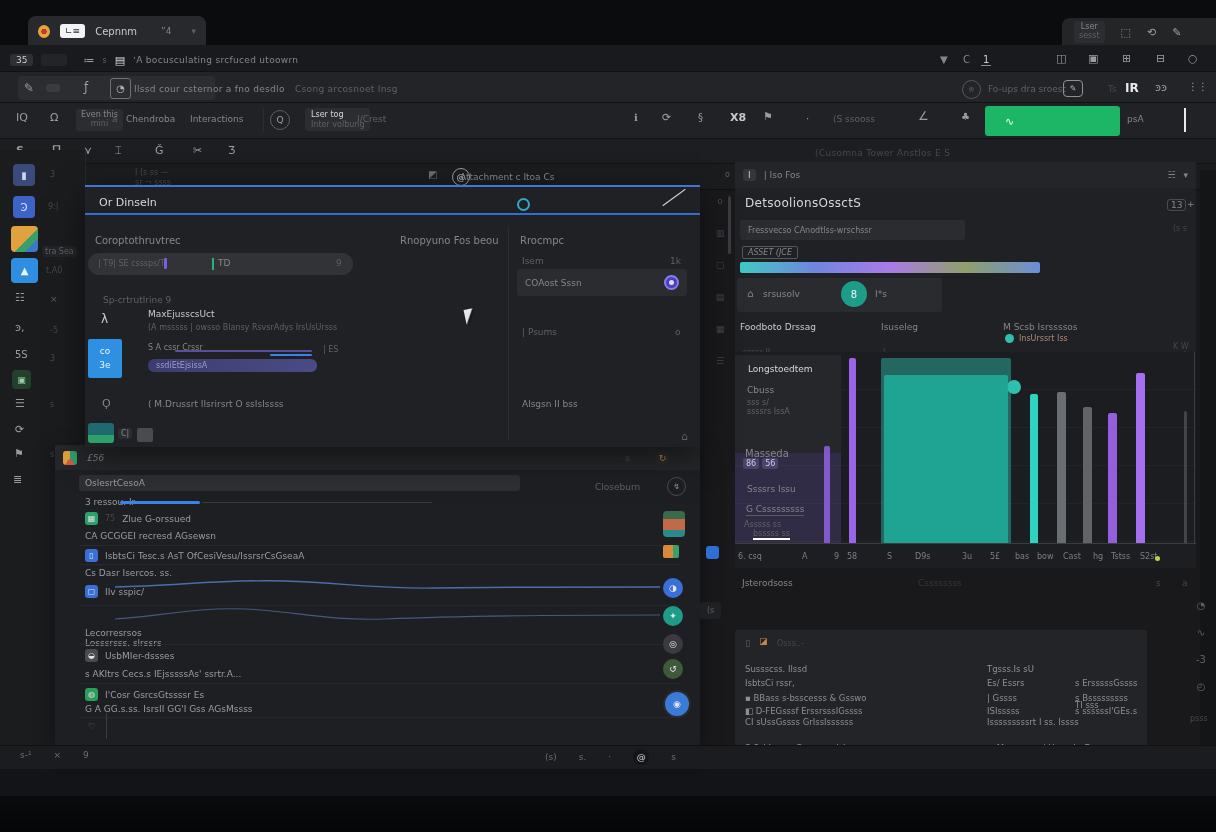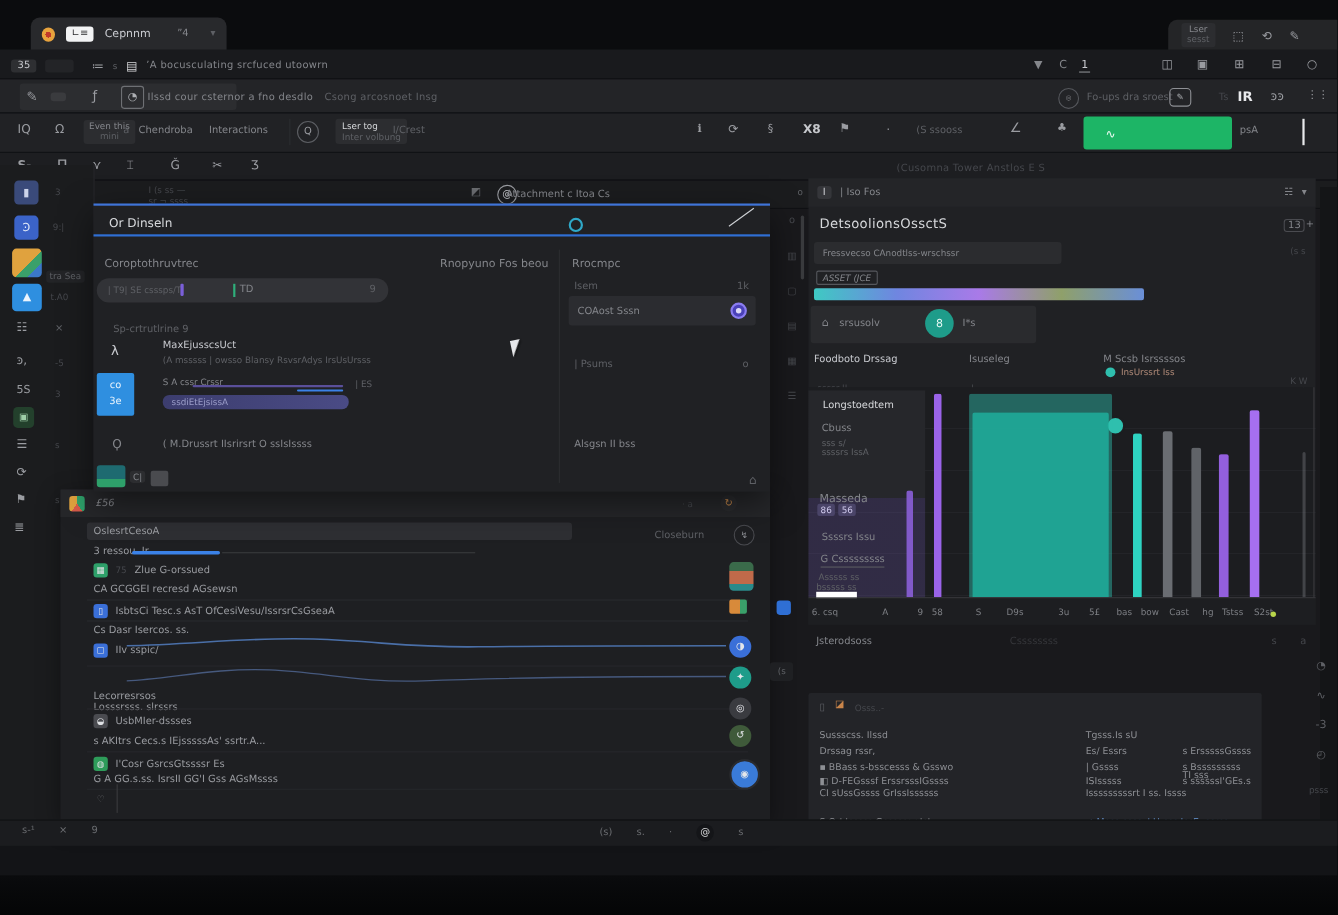--- a/index.html
+++ b/index.html
@@ -374,21 +374,21 @@
       <div class="legend-txt t8 dim2" style="left:12px;top:46px">sss s/</div>
       <div class="legend-txt t8 dim2" style="left:12px;top:55px">ssssrs IssA</div>
       <div class="legend-txt t10 dim" style="left:10px;top:96px">Masseda</div>
       <div class="legend-txt" style="left:8px;top:106px;display:flex;gap:3px">
         <span class="t8" style="background:#4a4468;color:#cfc9ec;border-radius:2px;padding:1px 3px">86</span>
         <span class="t8" style="background:#4a4468;color:#cfc9ec;border-radius:2px;padding:1px 3px">56</span>
       </div>
       <div class="legend-txt t9 dim" style="left:12px;top:132px">Ssssrs Issu</div>
       <div class="legend-txt t9 dim" style="left:11px;top:152px;border-bottom:1px solid #5a5b60;padding-bottom:1px">G Csssssssss</div>
       <div class="legend-txt t8 dim2" style="left:9px;top:168px">Asssss ss</div>
-      <div class="legend-txt t8 dim2" style="left:7px;top:177px;border-bottom:6px solid #ffffff">bsssss ss</div>
+      <div class="legend-txt t8 dim2" style="left:18px;top:177px;border-bottom:2px solid #ffffff">bsssss ss</div>
 
       <div class="abs circ" style="left:270px;top:26px;width:14px;height:14px;background:#2fbfae;border:2px solid #1c1d20"></div>
       <div class="abs" style="left:459px;top:0;width:1px;height:191px;background:#3a3b3e"></div>
     <div class="bar" style="left: 89px; width: 6px; height: 97px; background: linear-gradient(rgb(138, 95, 216), rgba(0, 0, 0, 0) 160%), rgb(138, 95, 216); opacity: 0.9;"></div>
         <div class="bar" style="left: 114px; width: 7px; height: 185px; background: linear-gradient(rgb(154, 99, 232), rgba(0, 0, 0, 0) 160%), rgb(154, 99, 232); opacity: 1;"></div>
         <div class="bar" style="left: 146px; width: 130px; height: 185px; background: linear-gradient(rgb(47, 191, 174), rgba(0, 0, 0, 0) 160%), rgb(47, 191, 174); opacity: 0.45;"></div>
         <div class="bar" style="left: 149px; width: 124px; height: 168px; background: linear-gradient(rgb(31, 174, 156), rgba(0, 0, 0, 0) 160%), rgb(31, 174, 156); opacity: 0.85;"></div>
         <div class="bar" style="left: 295px; width: 8px; height: 149px; background: linear-gradient(rgb(46, 211, 193), rgba(0, 0, 0, 0) 160%), rgb(46, 211, 193); opacity: 1;"></div>
         <div class="bar" style="left: 322px; width: 9px; height: 151px; background: linear-gradient(rgb(106, 109, 114), rgba(0, 0, 0, 0) 160%), rgb(106, 109, 114); opacity: 1;"></div>
         <div class="bar" style="left: 348px; width: 9px; height: 136px; background: linear-gradient(rgb(96, 99, 104), rgba(0, 0, 0, 0) 160%), rgb(96, 99, 104); opacity: 1;"></div>
@@ -425,21 +425,21 @@
   <div class="abs t9 dim3" style="left:1156px;top:578px;z-index:2">s</div>
   <div class="abs t9 dim3" style="left:1182px;top:578px;z-index:2">a</div>
 
   <div class="abs chip t8 dim2" style="left:700px;top:602px;padding:4px 7px;background:#1f2023;z-index:2">(s</div>
   <div class="abs" style="left:735px;top:630px;width:412px;height:128px;background:#232428;border-radius:2px;z-index:2">
     <span class="abs t9 dim2" style="left:10px;top:8px">▯</span>
     <span class="abs t9" style="left:24px;top:6px;color:#c9854a">◪</span>
     <span class="abs t8 dim3" style="left:42px;top:9px">Osss..-</span>
     <div class="abs" id="br-left" style="left:10px;top:12px;width:240px;height:116px">
         <div class="colrow dim2" style="top: 22px; left: 0px;">Sussscss. Ilssd</div>
-        <div class="colrow " style="top: 36px; left: 0px;">Drssag rssr,</div>
+        <div class="colrow " style="top: 36px; left: 0px;">IsbtsCi rssr,</div>
         <div class="colrow " style="top: 51px; left: 0px;">▪ BBass s-bsscesss &amp; Gsswo</div>
         <div class="colrow " style="top: 64px; left: 0px;">◧ D-FEGsssf ErssrsssIGssss</div>
         <div class="colrow " style="top: 75px; left: 0px;">CI sUssGssss GrIssIssssss</div>
         <div class="colrow em" style="top: 101px; left: 0px;">S OrI Isssss Gsssssgr IsI __</div>
         <div class="colrow " style="top: 113px; left: 0px;">DBssss s' GsurGslsssrs</div>
       </div>
     <div class="abs" id="br-right" style="left:252px;top:12px;width:158px;height:116px">
         <div class="colrow" style="top: 22px; left: 0px; width: 158px;"><span>Tgsss.Is sU</span><span style="position: absolute; left: 88px; top: 0px; margin-top: 36px;">TI sss</span></div>
         <div class="colrow" style="top: 36px; left: 0px; width: 158px;"><span>Es/ Essrs</span><span style="position: absolute; left: 88px; top: 0px;">s ErsssssGssss</span></div>
         <div class="colrow" style="top: 51px; left: 0px; width: 158px;"><span>| Gssss</span><span style="position: absolute; left: 88px; top: 0px;">s Bsssssssss</span></div>

